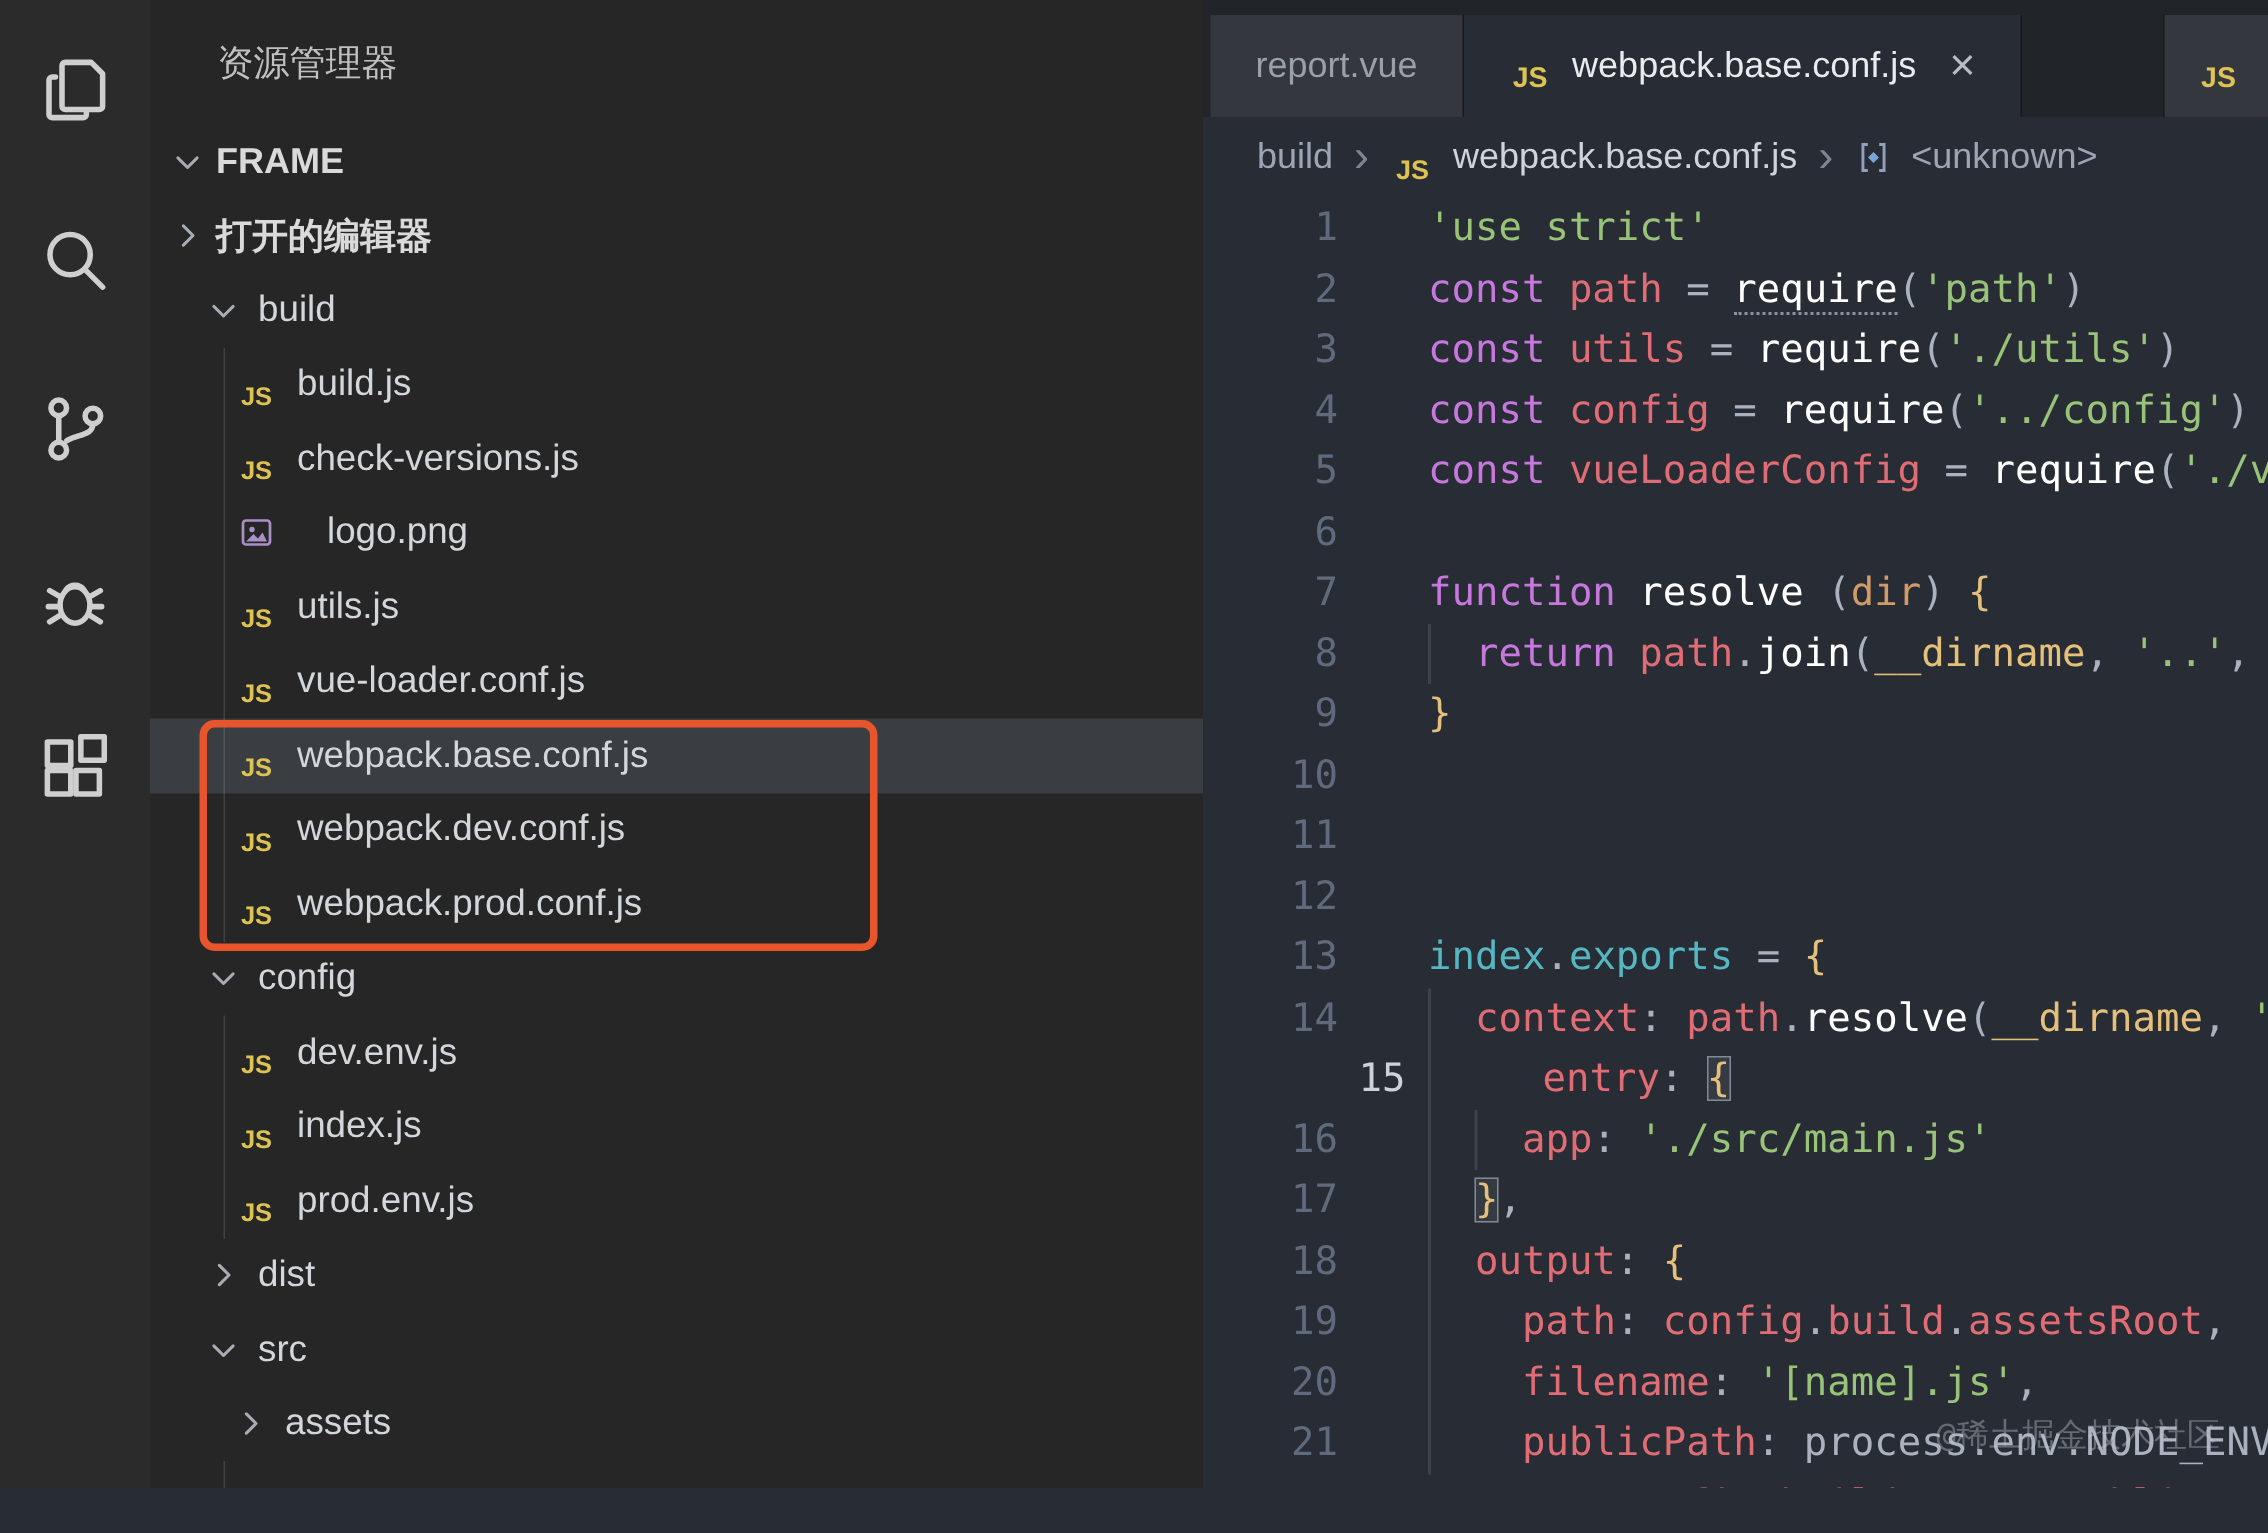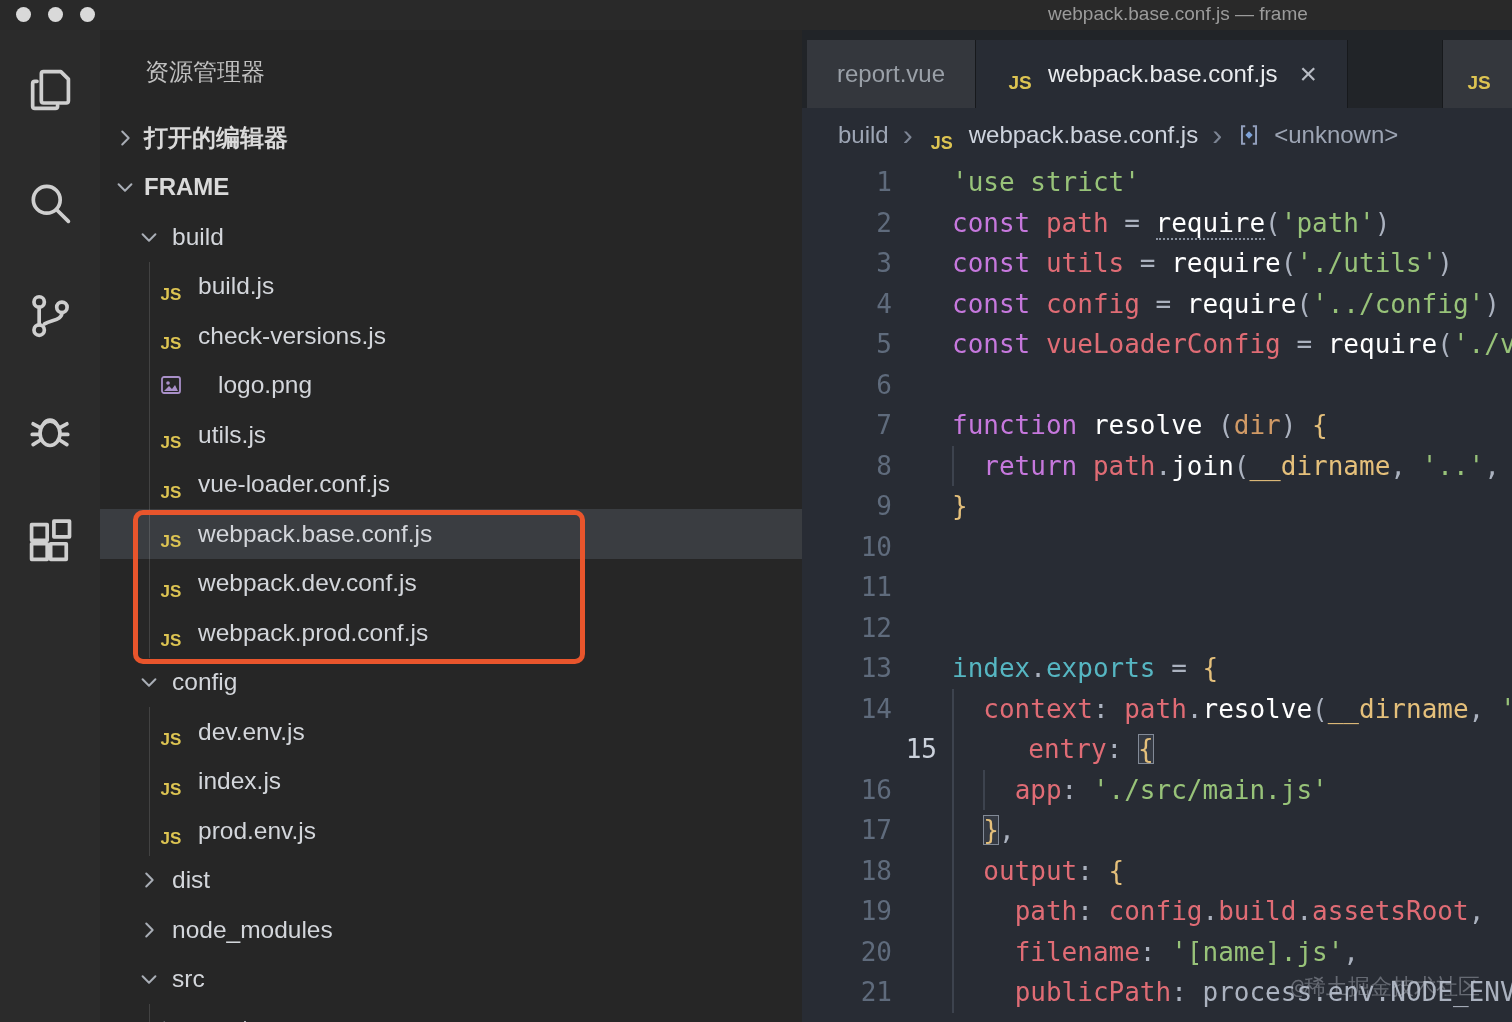--- a/index.html
+++ b/index.html
@@ -86,28 +86,20 @@
   .cg3 { left:181px; top:607.5px; height:40.5px; }
 
   .watermark { position:absolute; right:32px; bottom:20px; font-size:22px;
                color:rgba(195,200,210,.4); z-index:8; }
 </style>
 </head>
 <body>
 
 <div class="window">
 
-  <div class="titlebar">
-    <div class="traffic">
-      <span class="dot"></span>
-      <span class="dot"></span>
-      <span class="dot"></span>
-    </div>
-    <div class="win-title">webpack.base.conf.js — frame</div>
-  </div>
 
   <div class="main">
     <div class="activitybar" id="activitybar">
         <div class="act-item">
           <svg viewBox="0 0 24 24">
             <path d="M9 3.5h8l3.5 3.5v10a1 1 0 0 1-1 1H9a1 1 0 0 1-1-1v-12.5a1 1 0 0 1 1-1z"></path>
             <path d="M6 8H5a1 1 0 0 0-1 1v10.5a1 1 0 0 0 1 1h9.5a1 1 0 0 0 1-1V19"></path>
           </svg>
         </div>
         <div class="act-item">
@@ -139,35 +131,35 @@
             <rect x="3.5" y="4" width="7.2" height="7.2"></rect>
             <rect x="13.8" y="2.4" width="7.2" height="7.2"></rect>
           </svg>
         </div>
       </div>
 
     <div class="sidebar">
       <div class="sidebar-title">资源管理器</div>
 
       <div class="section-row">
+        <span class="chev down">
+          <svg viewBox="0 0 24 24">
+              <path d="M9 5l7 7-7 7" fill="none" stroke="#a8adb5" stroke-width="2.2" stroke-linecap="round" stroke-linejoin="round"></path>
+            </svg>
+        </span>
+        <span>FRAME</span>
+      </div>
+
+      <div class="section-row">
         <span class="chev">
           <svg viewBox="0 0 24 24">
               <path d="M9 5l7 7-7 7" fill="none" stroke="#a8adb5" stroke-width="2.2" stroke-linecap="round" stroke-linejoin="round"></path>
             </svg>
         </span>
         <span>打开的编辑器</span>
-      </div>
-
-      <div class="section-row">
-        <span class="chev down">
-          <svg viewBox="0 0 24 24">
-              <path d="M9 5l7 7-7 7" fill="none" stroke="#a8adb5" stroke-width="2.2" stroke-linecap="round" stroke-linejoin="round"></path>
-            </svg>
-        </span>
-        <span>FRAME</span>
       </div>
 
       <div id="tree">
           <div class="tree-row" style="padding-left: 38px;">
             <span class="chev down">
               <svg viewBox="0 0 24 24">
                 <path d="M9 5l7 7-7 7" fill="none" stroke="#a8adb5" stroke-width="2.2" stroke-linecap="round" stroke-linejoin="round"></path>
               </svg>
             </span>
             <span class="tree-label">build</span>
@@ -230,28 +222,20 @@
             <span class="js-icon">JS</span>
             <span class="tree-label">prod.env.js</span>
           </div>
           <div class="tree-row" style="padding-left: 38px;">
             <span class="chev">
               <svg viewBox="0 0 24 24">
                 <path d="M9 5l7 7-7 7" fill="none" stroke="#a8adb5" stroke-width="2.2" stroke-linecap="round" stroke-linejoin="round"></path>
               </svg>
             </span>
             <span class="tree-label">dist</span>
-          </div>
-          <div class="tree-row" style="padding-left: 38px;">
-            <span class="chev">
-              <svg viewBox="0 0 24 24">
-                <path d="M9 5l7 7-7 7" fill="none" stroke="#a8adb5" stroke-width="2.2" stroke-linecap="round" stroke-linejoin="round"></path>
-              </svg>
-            </span>
-            <span class="tree-label">node_modules</span>
           </div>
           <div class="tree-row" style="padding-left: 38px;">
             <span class="chev down">
               <svg viewBox="0 0 24 24">
                 <path d="M9 5l7 7-7 7" fill="none" stroke="#a8adb5" stroke-width="2.2" stroke-linecap="round" stroke-linejoin="round"></path>
               </svg>
             </span>
             <span class="tree-label">src</span>
           </div>
           <div class="tree-row" style="padding-left: 56px;">

